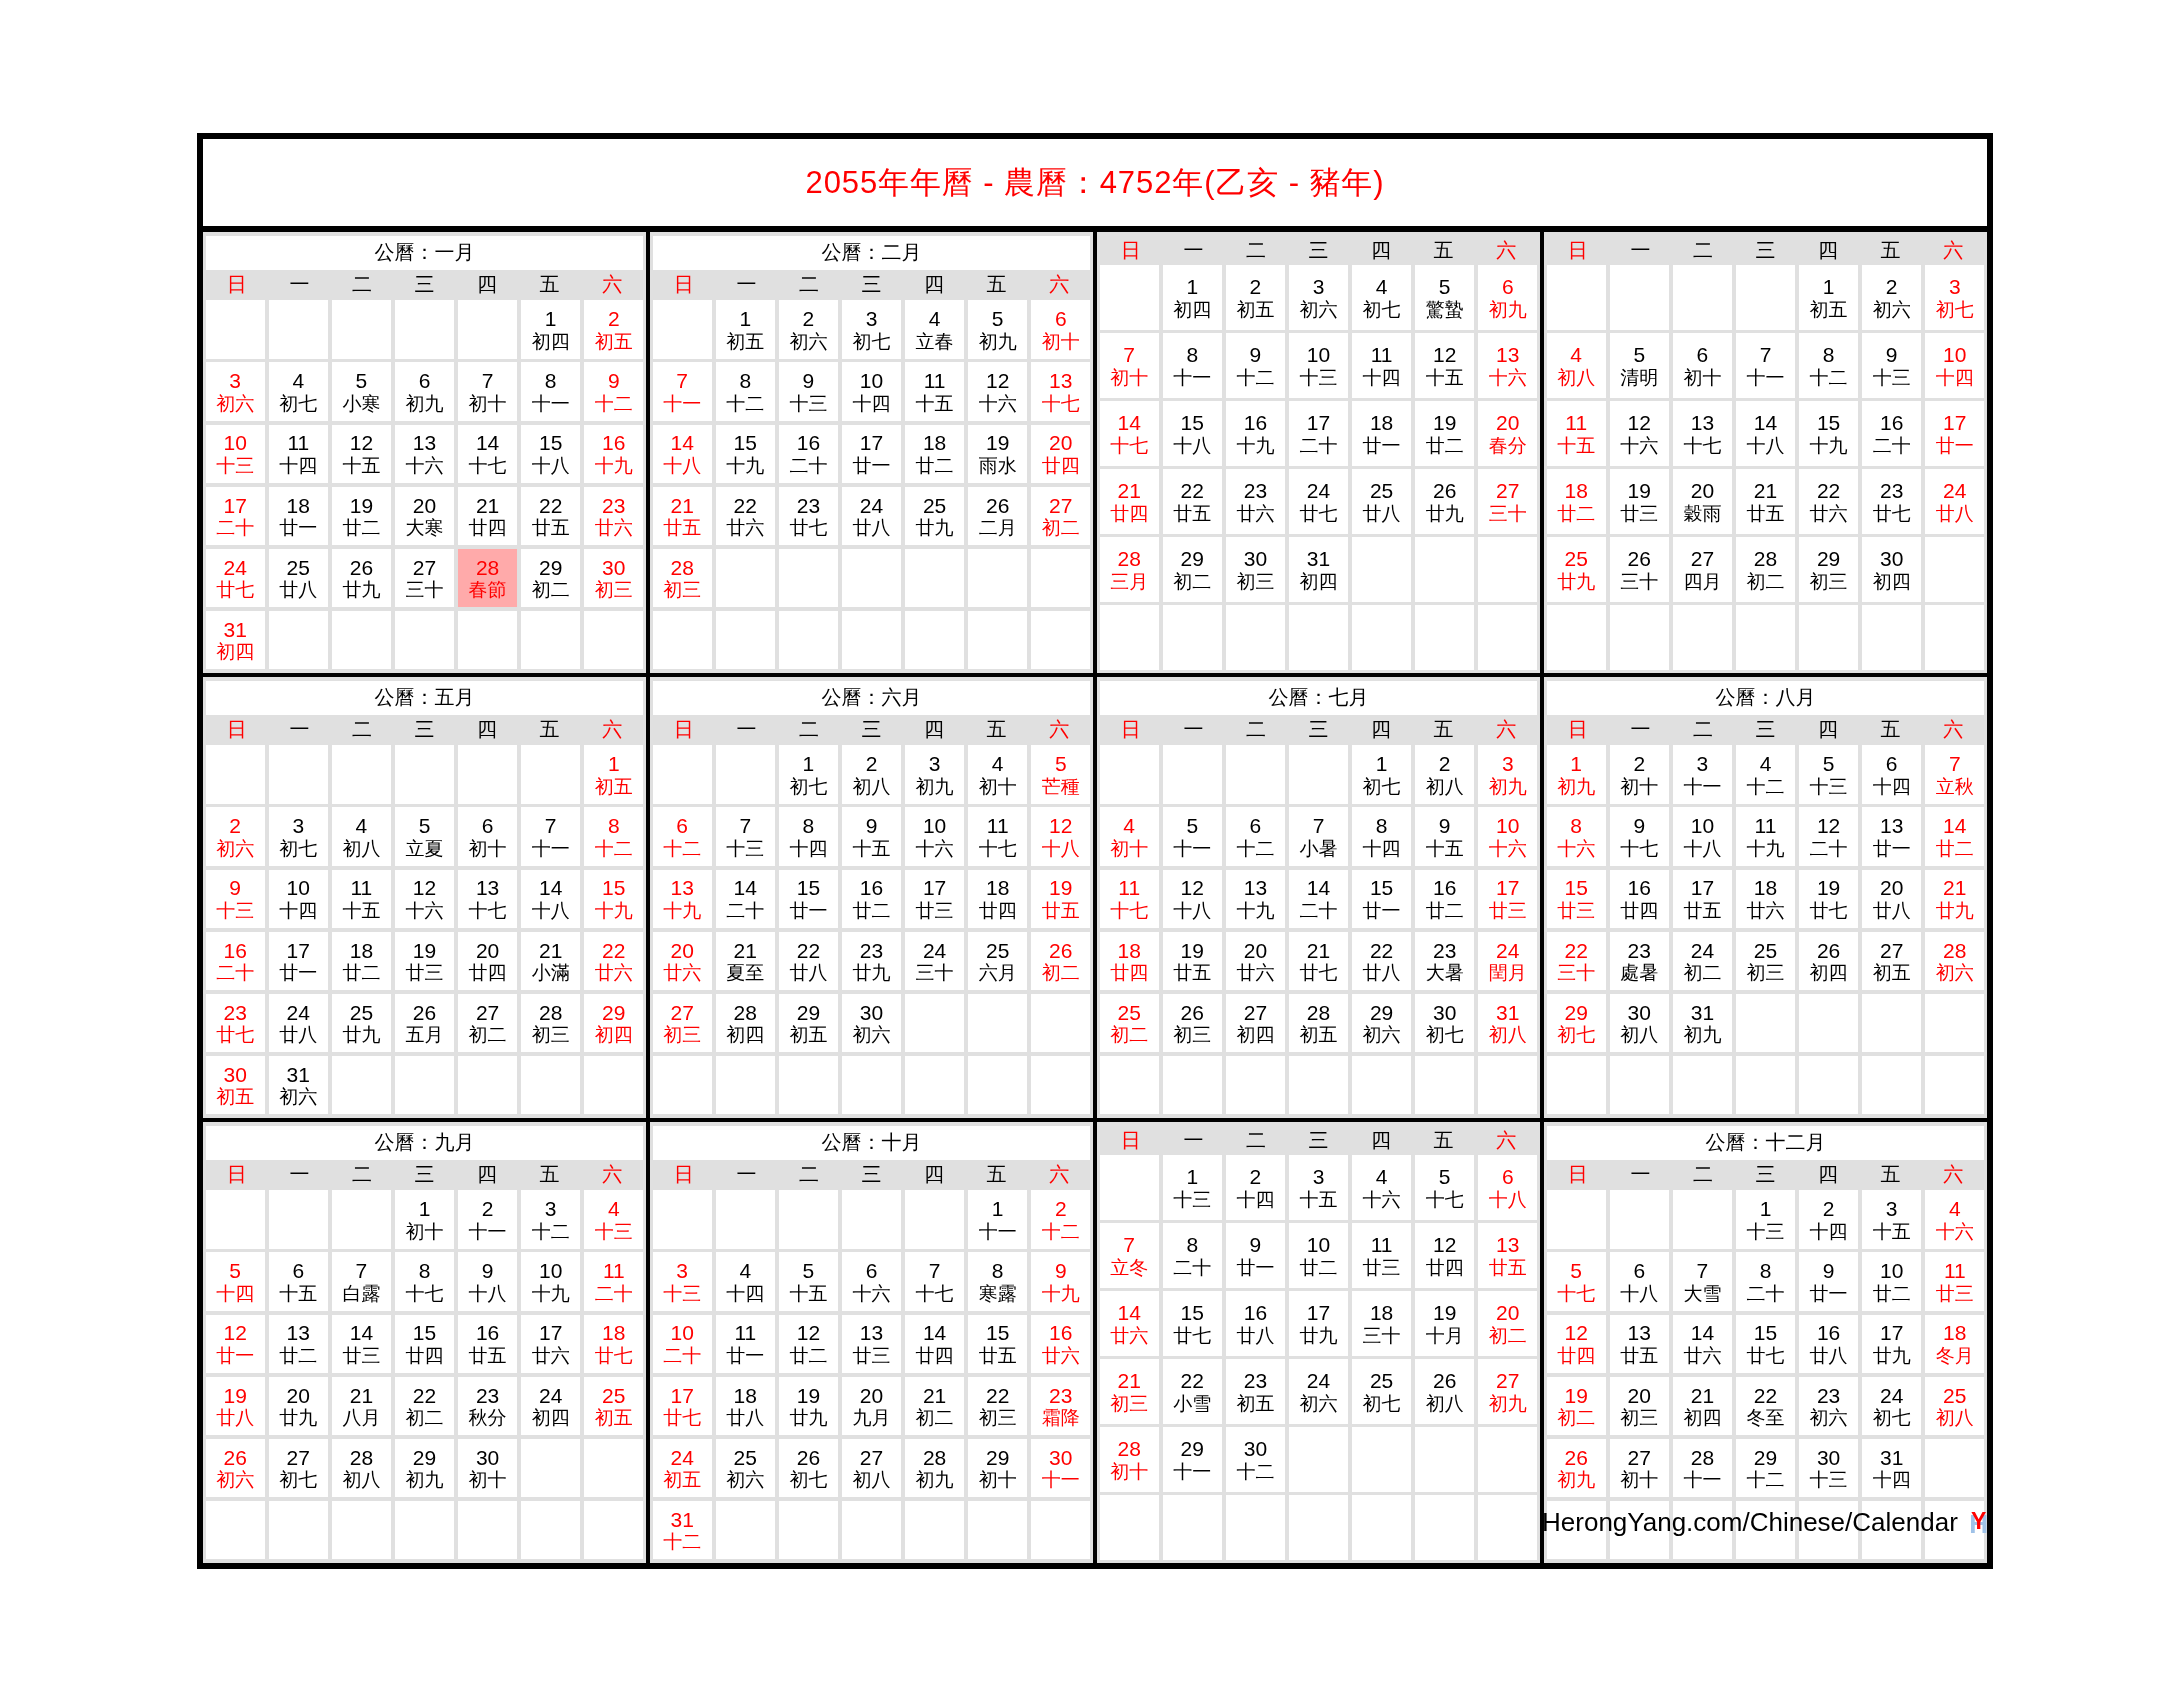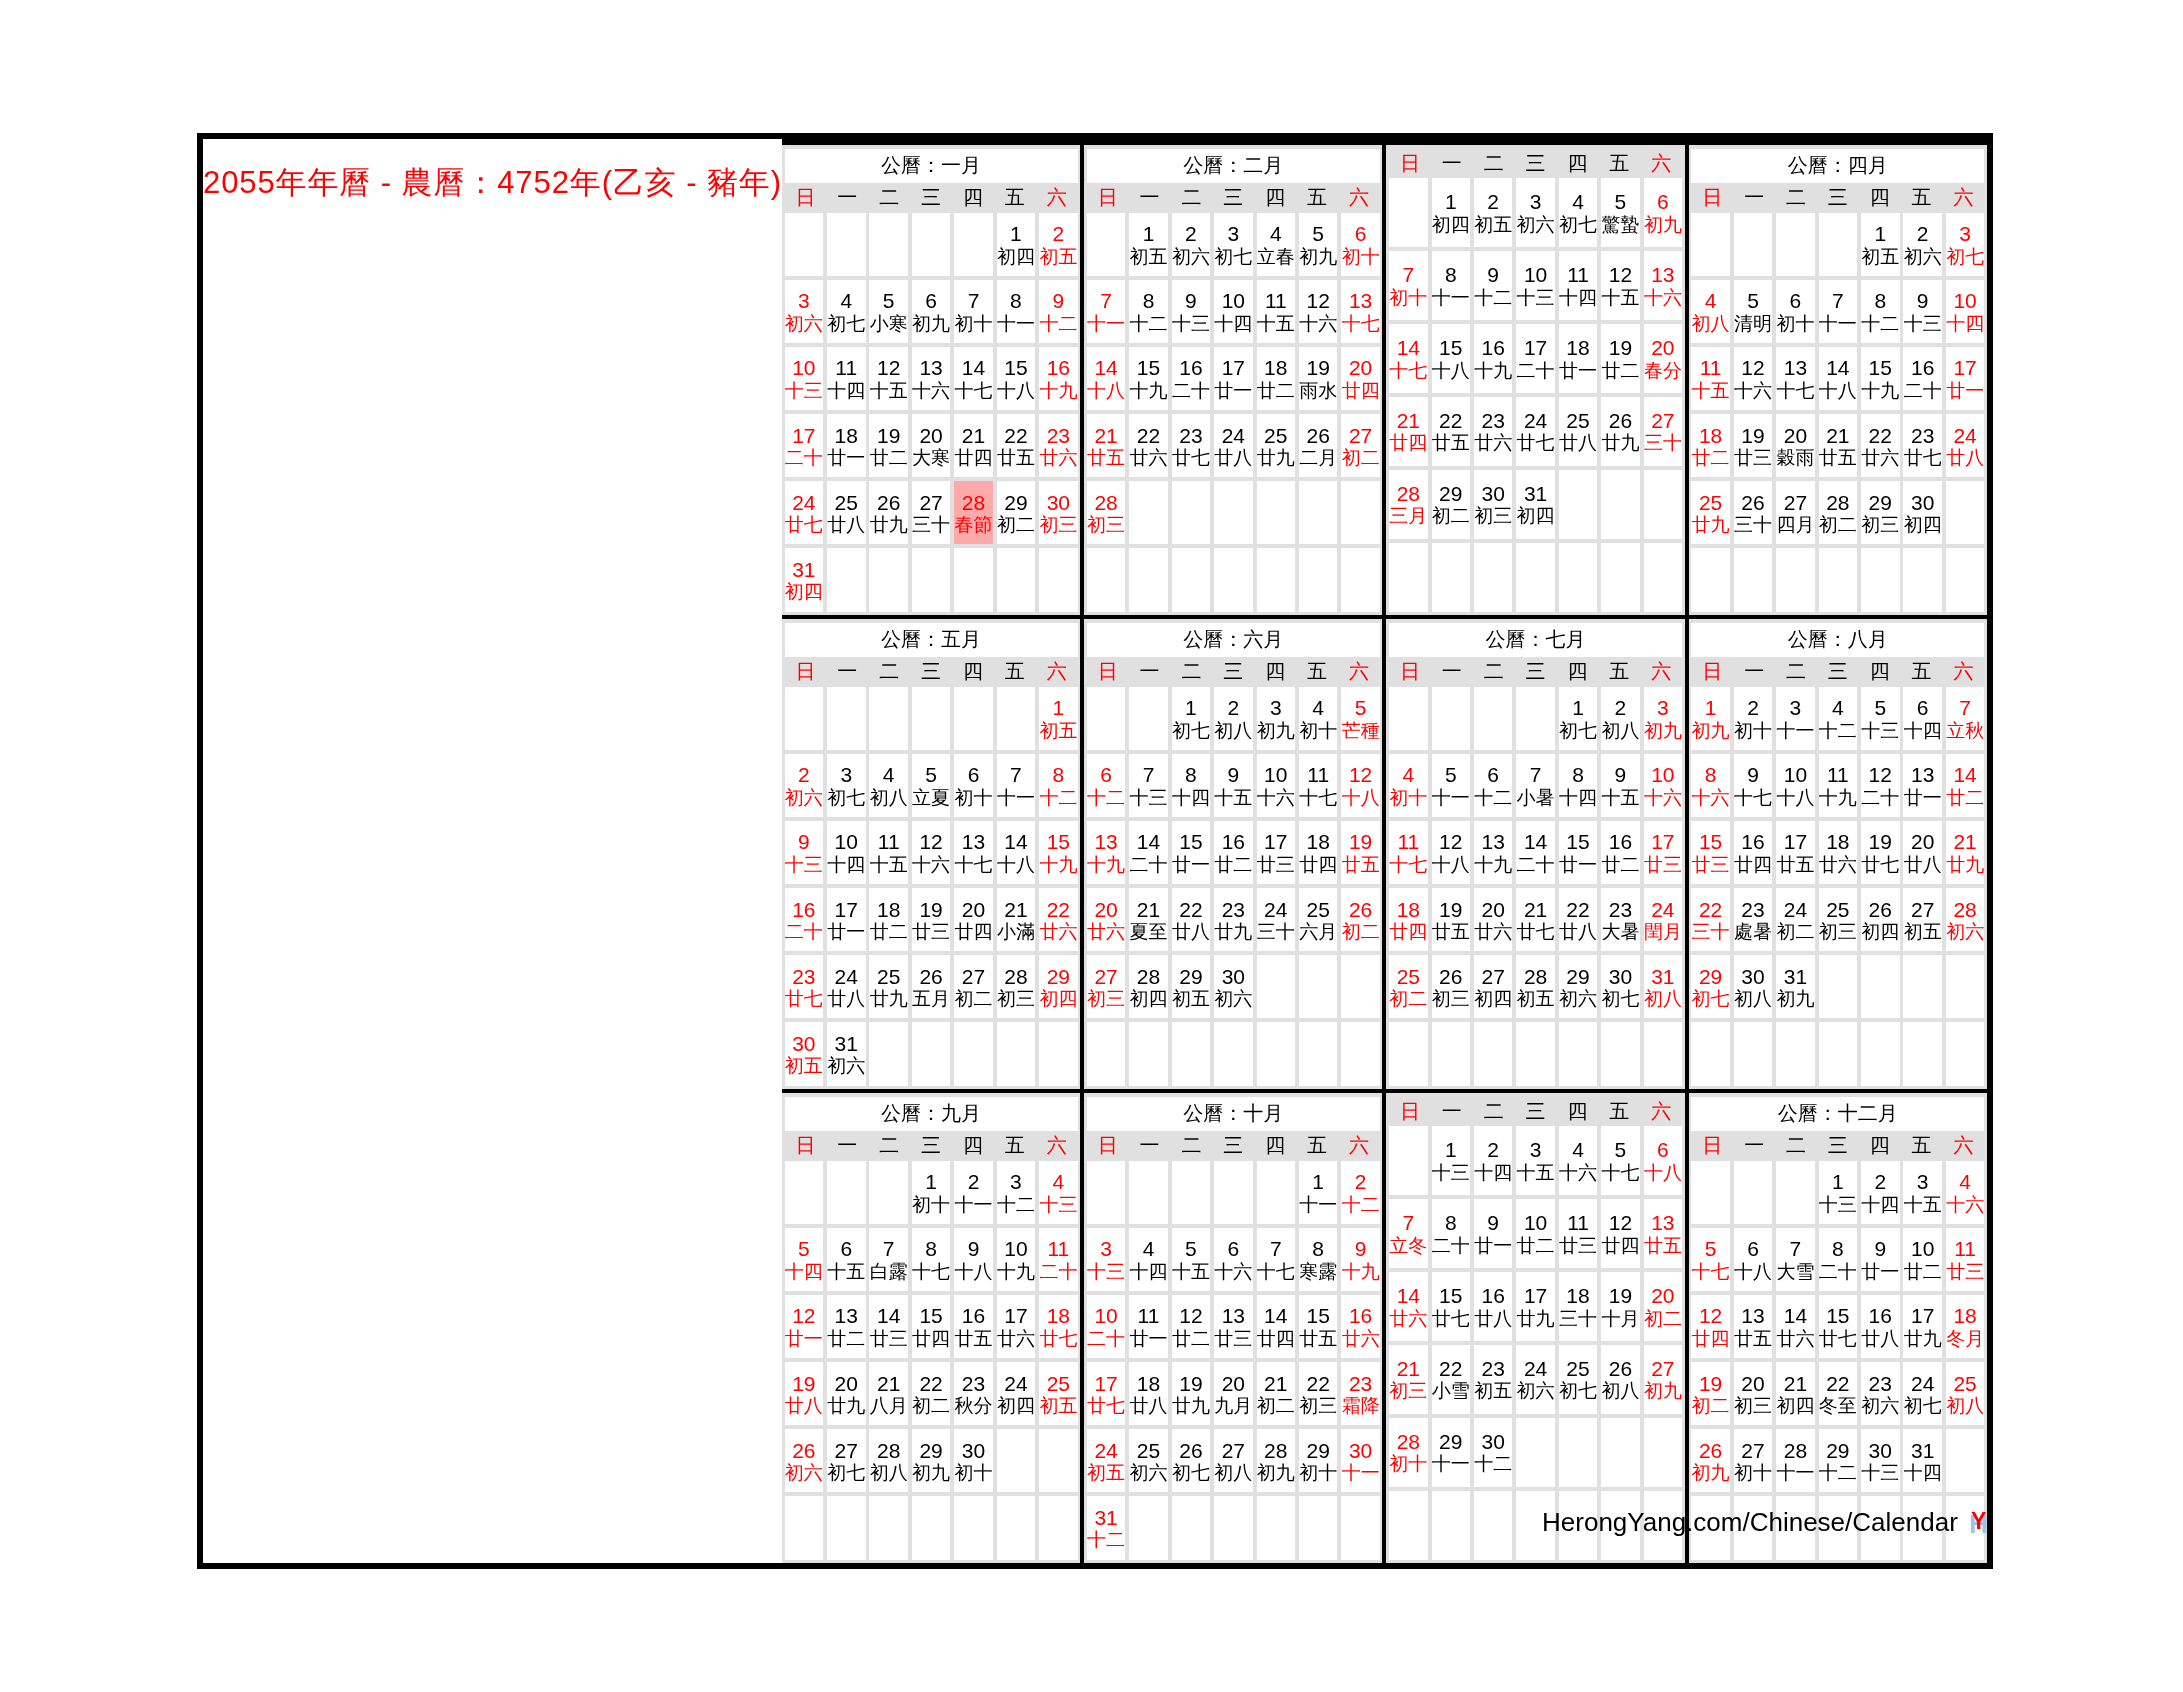--- a/index.html
+++ b/index.html
@@ -4,21 +4,21 @@
 <style>
   html, body { margin: 0; padding: 0; background: #ffffff; }
   body {
     width: 2190px; height: 1692px; position: relative;
     font-family: "Liberation Sans", "DejaVu Sans", sans-serif;
   }
   .calendar {
     position: absolute; left: 197px; top: 133px;
     width: 1796px; height: 1436px;
     border: 6.1px solid #000000; box-sizing: border-box;
-    display: flex; flex-direction: row; background: #ffffff;
+    display: flex; flex-direction: column; background: #ffffff;
   }
   .title-band {
     height: 87px; flex: 0 0 auto; background: #ffffff;
     display: flex; align-items: center; justify-content: center;
   }
   .page-title { color: #ff0000; font-size: 31px; letter-spacing: 0.9px; }
   .months {
     flex: 1 1 auto; display: grid;
     grid-template-columns: repeat(4, 1fr);
     grid-template-rows: repeat(3, 1fr);
@@ -511,21 +511,20 @@
           <div class="cell"></div>
           <div class="cell"></div>
           <div class="cell"></div>
           <div class="cell"></div>
           <div class="cell"></div>
           <div class="cell"></div>
           <div class="cell"></div>
         </div>
       </div>
       <div class="month">
-        <div class="month-title">公曆：四月</div>
         <div class="weekday-row">
           <span class="red">日</span>
           <span class="">一</span>
           <span class="">二</span>
           <span class="">三</span>
           <span class="">四</span>
           <span class="">五</span>
           <span class="red">六</span>
         </div>
         <div class="weeks">

